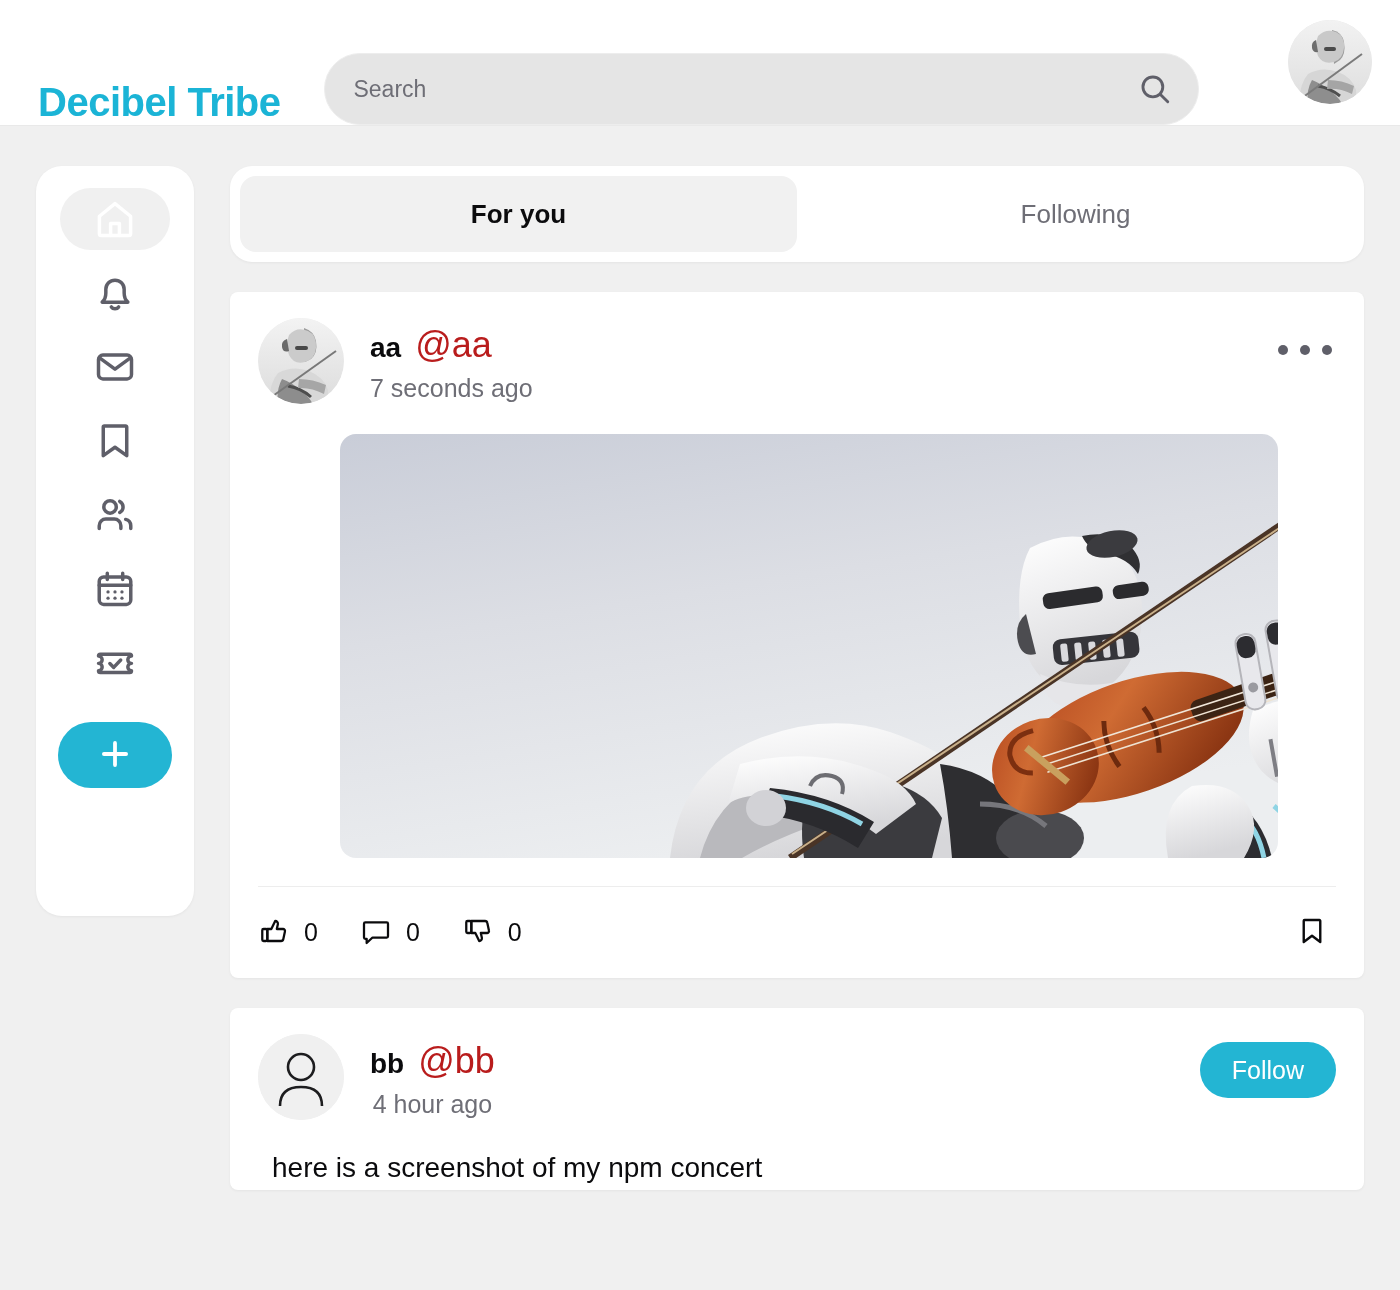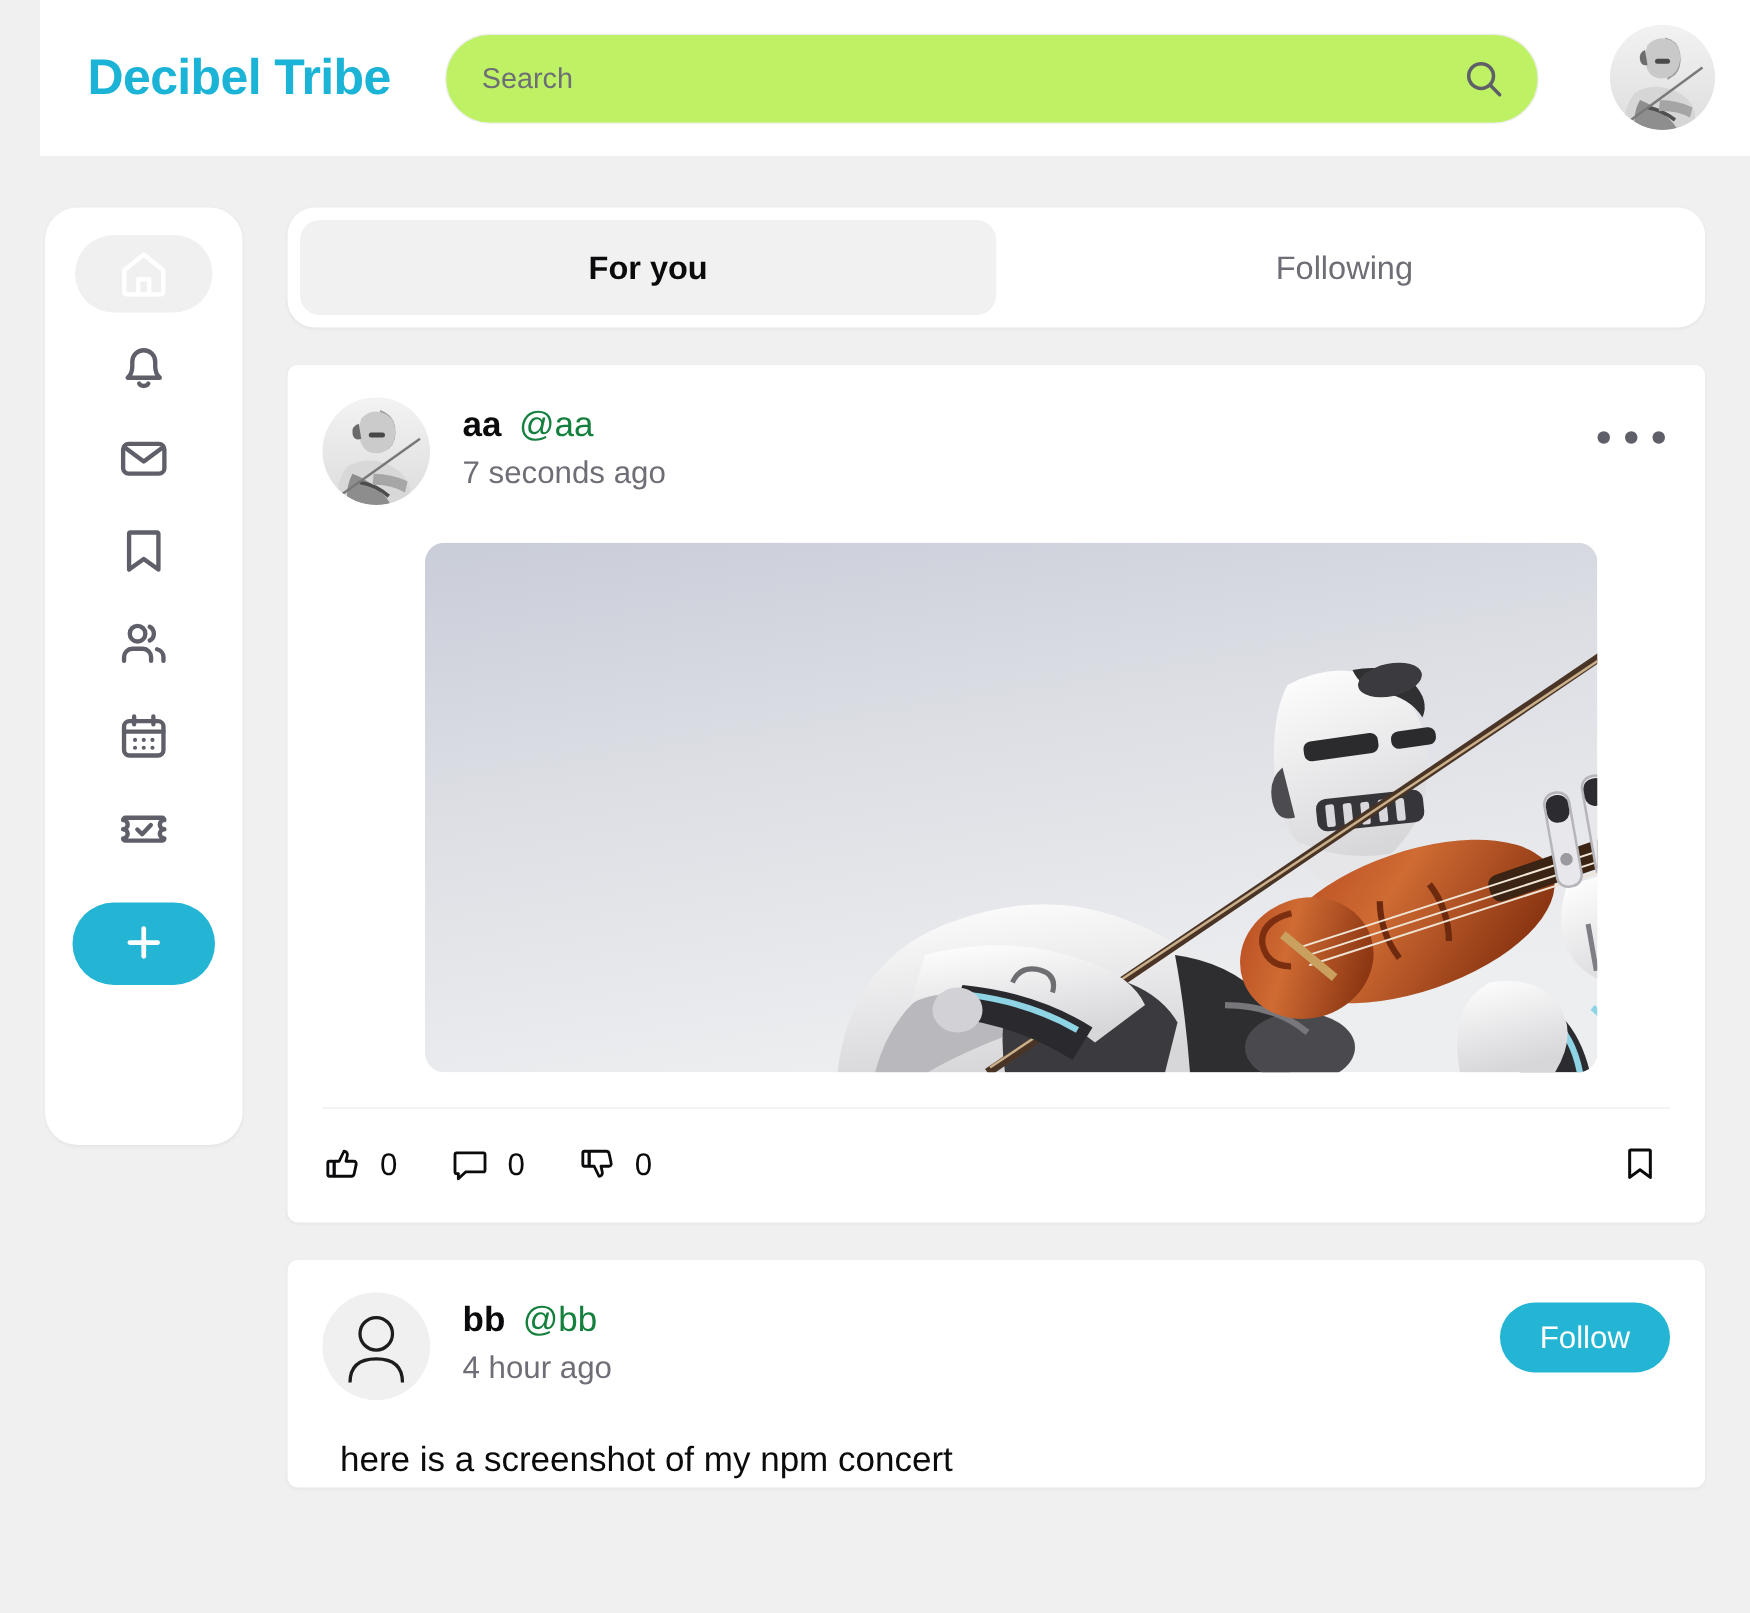--- a/index.html
+++ b/index.html
@@ -11,38 +11,37 @@
     background: #f0f0f0;
     font-family: "Liberation Sans", sans-serif;
   }
 
   
   .header {
     position: relative;
     height: 126px;
     background: #ffffff;
     display: flex;
-    align-items: center;
+    align-items: flex-end;
     padding: 0 36px 0 38px;
     border-bottom: 1px solid #e9e9e9;
-    margin-left: 32px;
   }
   .brand {
     font-size: 40px;
     font-weight: bold;
     color: #1bb4d6;
     letter-spacing: -0.5px;
     white-space: nowrap;
   }
   .search-wrap {
     position: relative;
     margin-left: 44px;
     width: 875px;
     height: 72px;
-    background: #bef264;
+    background: #e5e5e5;
     border: 1px solid #ededed;
     border-radius: 36px;
     display: flex;
     align-items: center;
   }
   .search-input {
     width: 100%;
     height: 100%;
     border: 0;
     outline: none;
@@ -177,21 +176,21 @@
     overflow: hidden;
     flex: 0 0 86px;
     background: #eeeeee;
     display: flex;
     align-items: flex-end;
     justify-content: center;
   }
   .post-meta { margin-left: 26px; padding-top: 6px; }
   .name-row { display: flex; align-items: baseline; gap: 14px; }
   .display-name { font-size: 28px; font-weight: bold; color: #0b0b0d; }
-  .handle { font-size: 28px; color: #15803d; }
+  .handle { font-size: 36px; color: #b91c1c; }
   .timestamp { font-size: 25px; color: #6e6e76; margin-top: 8px; text-align: center; }
 
   .more-btn {
     position: absolute;
     right: 4px;
     top: 14px;
     width: 54px;
     height: 36px;
     display: flex;
     align-items: center;

